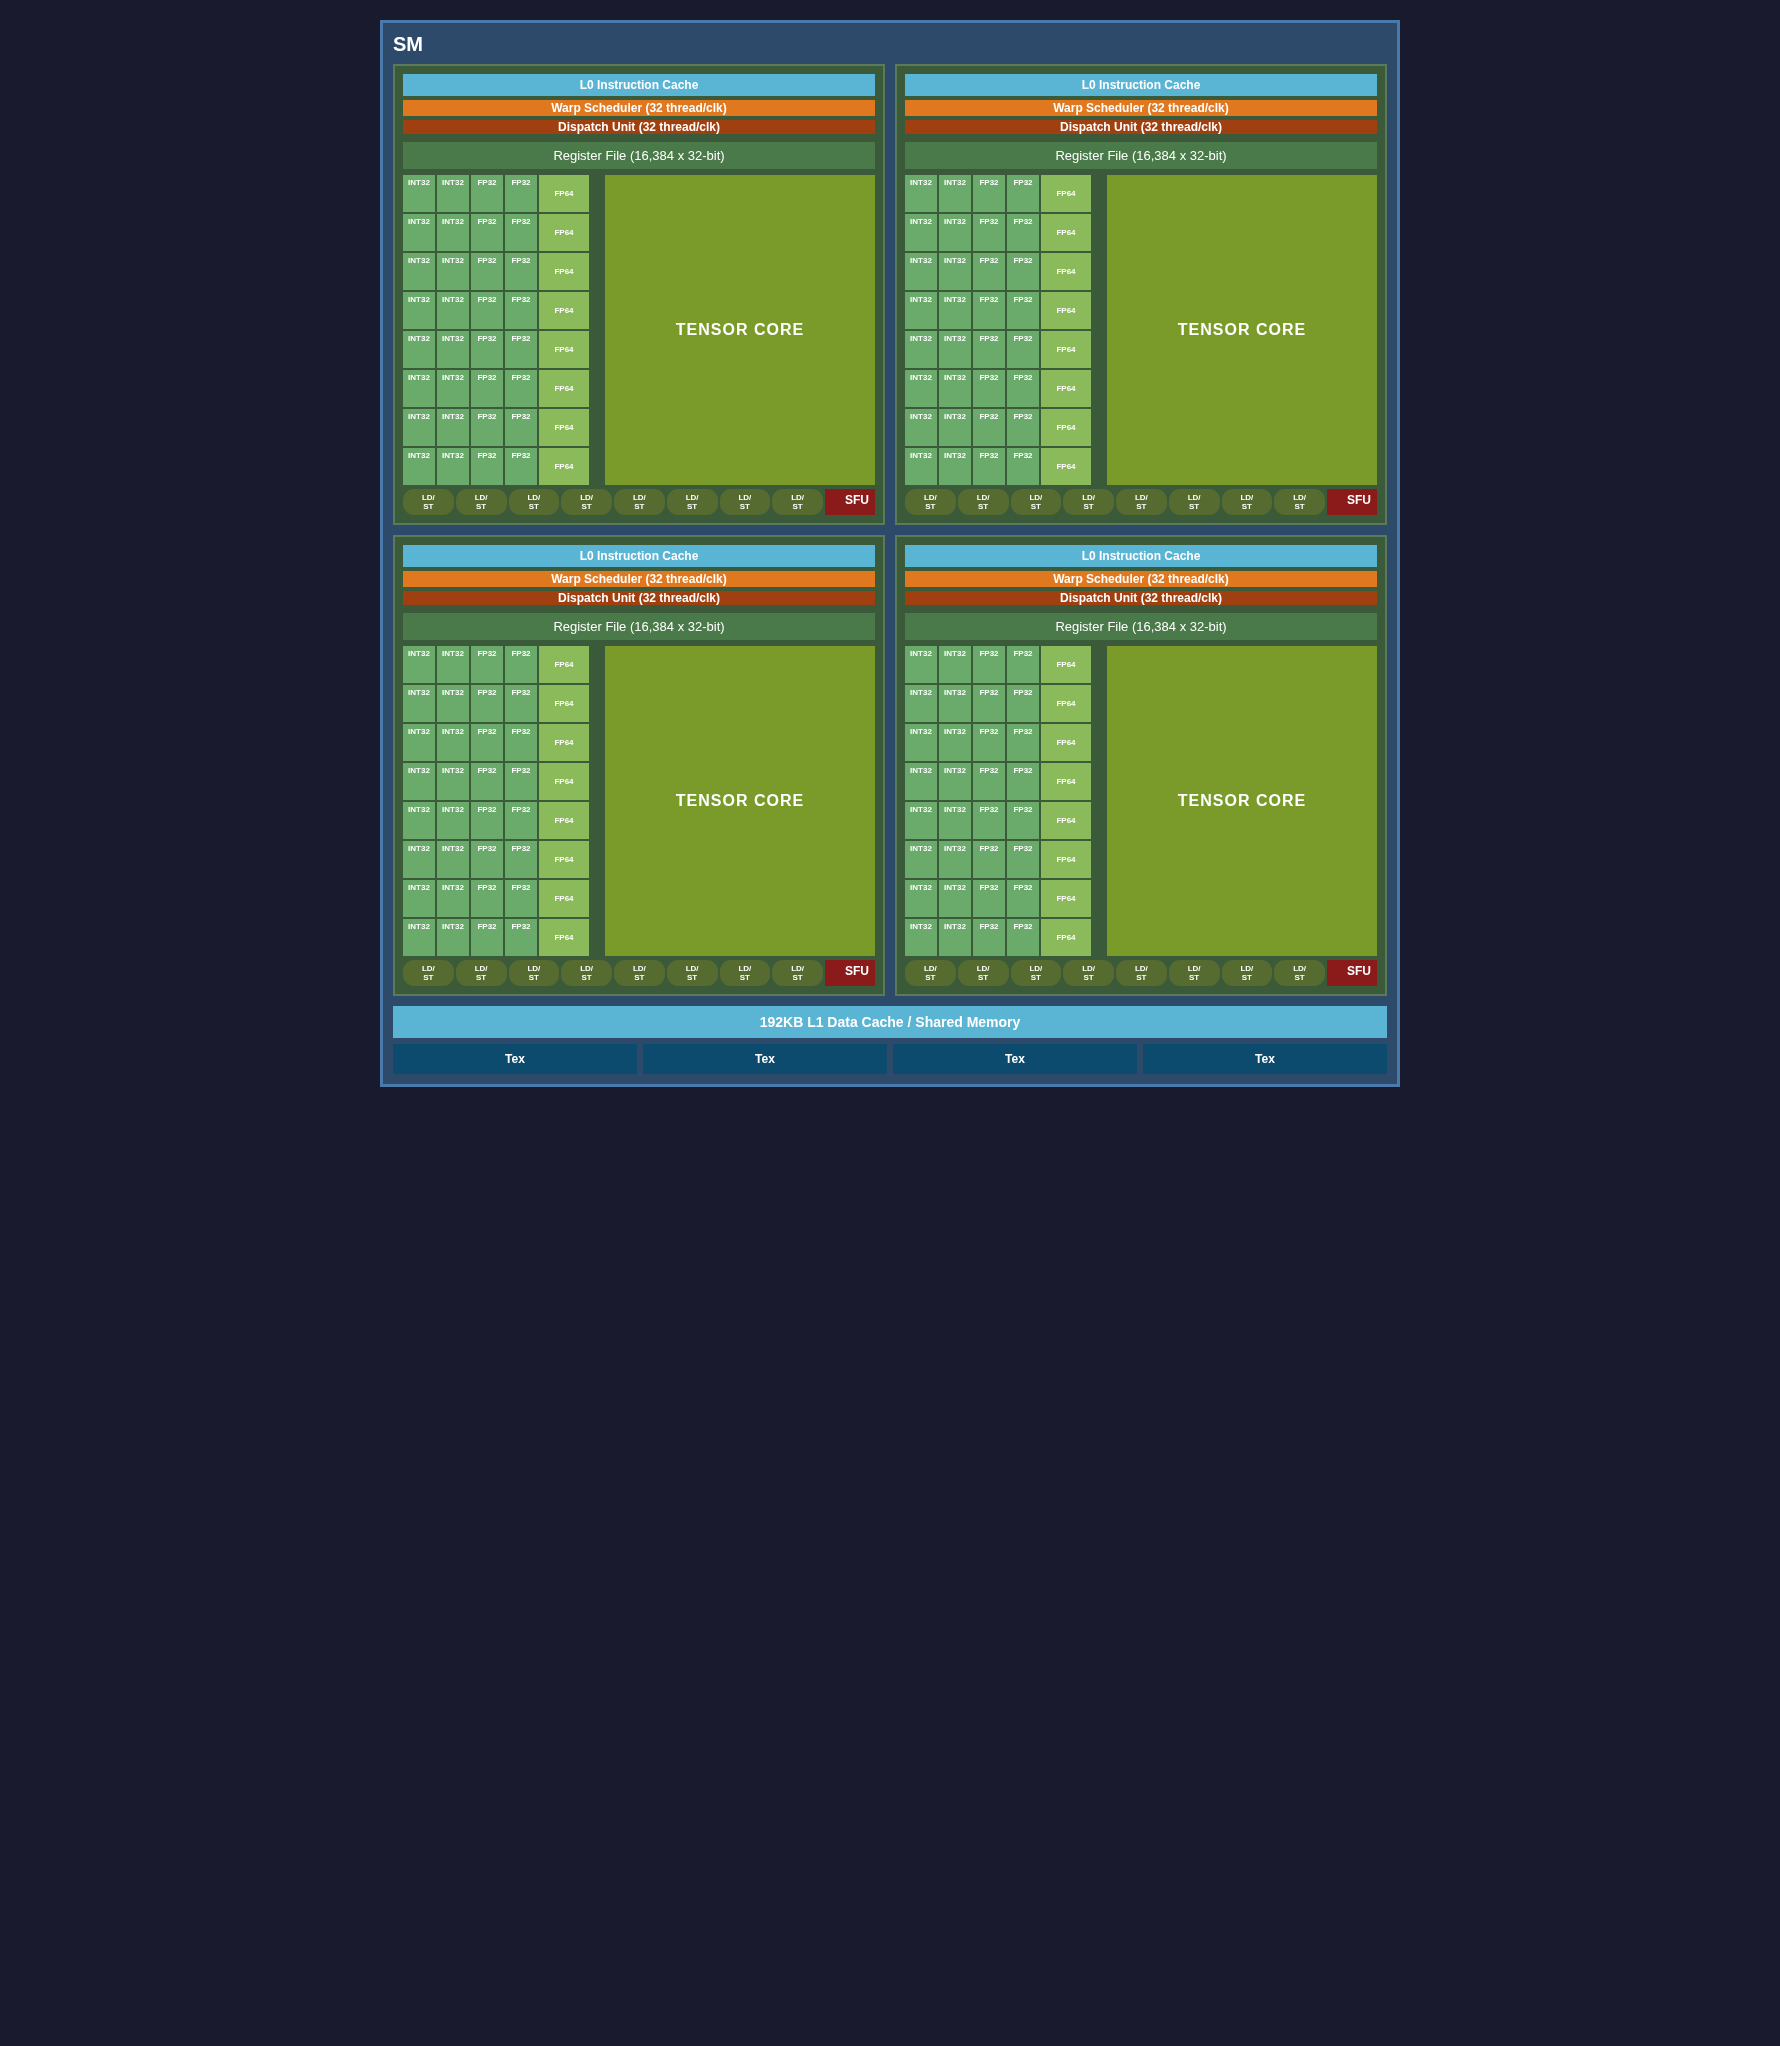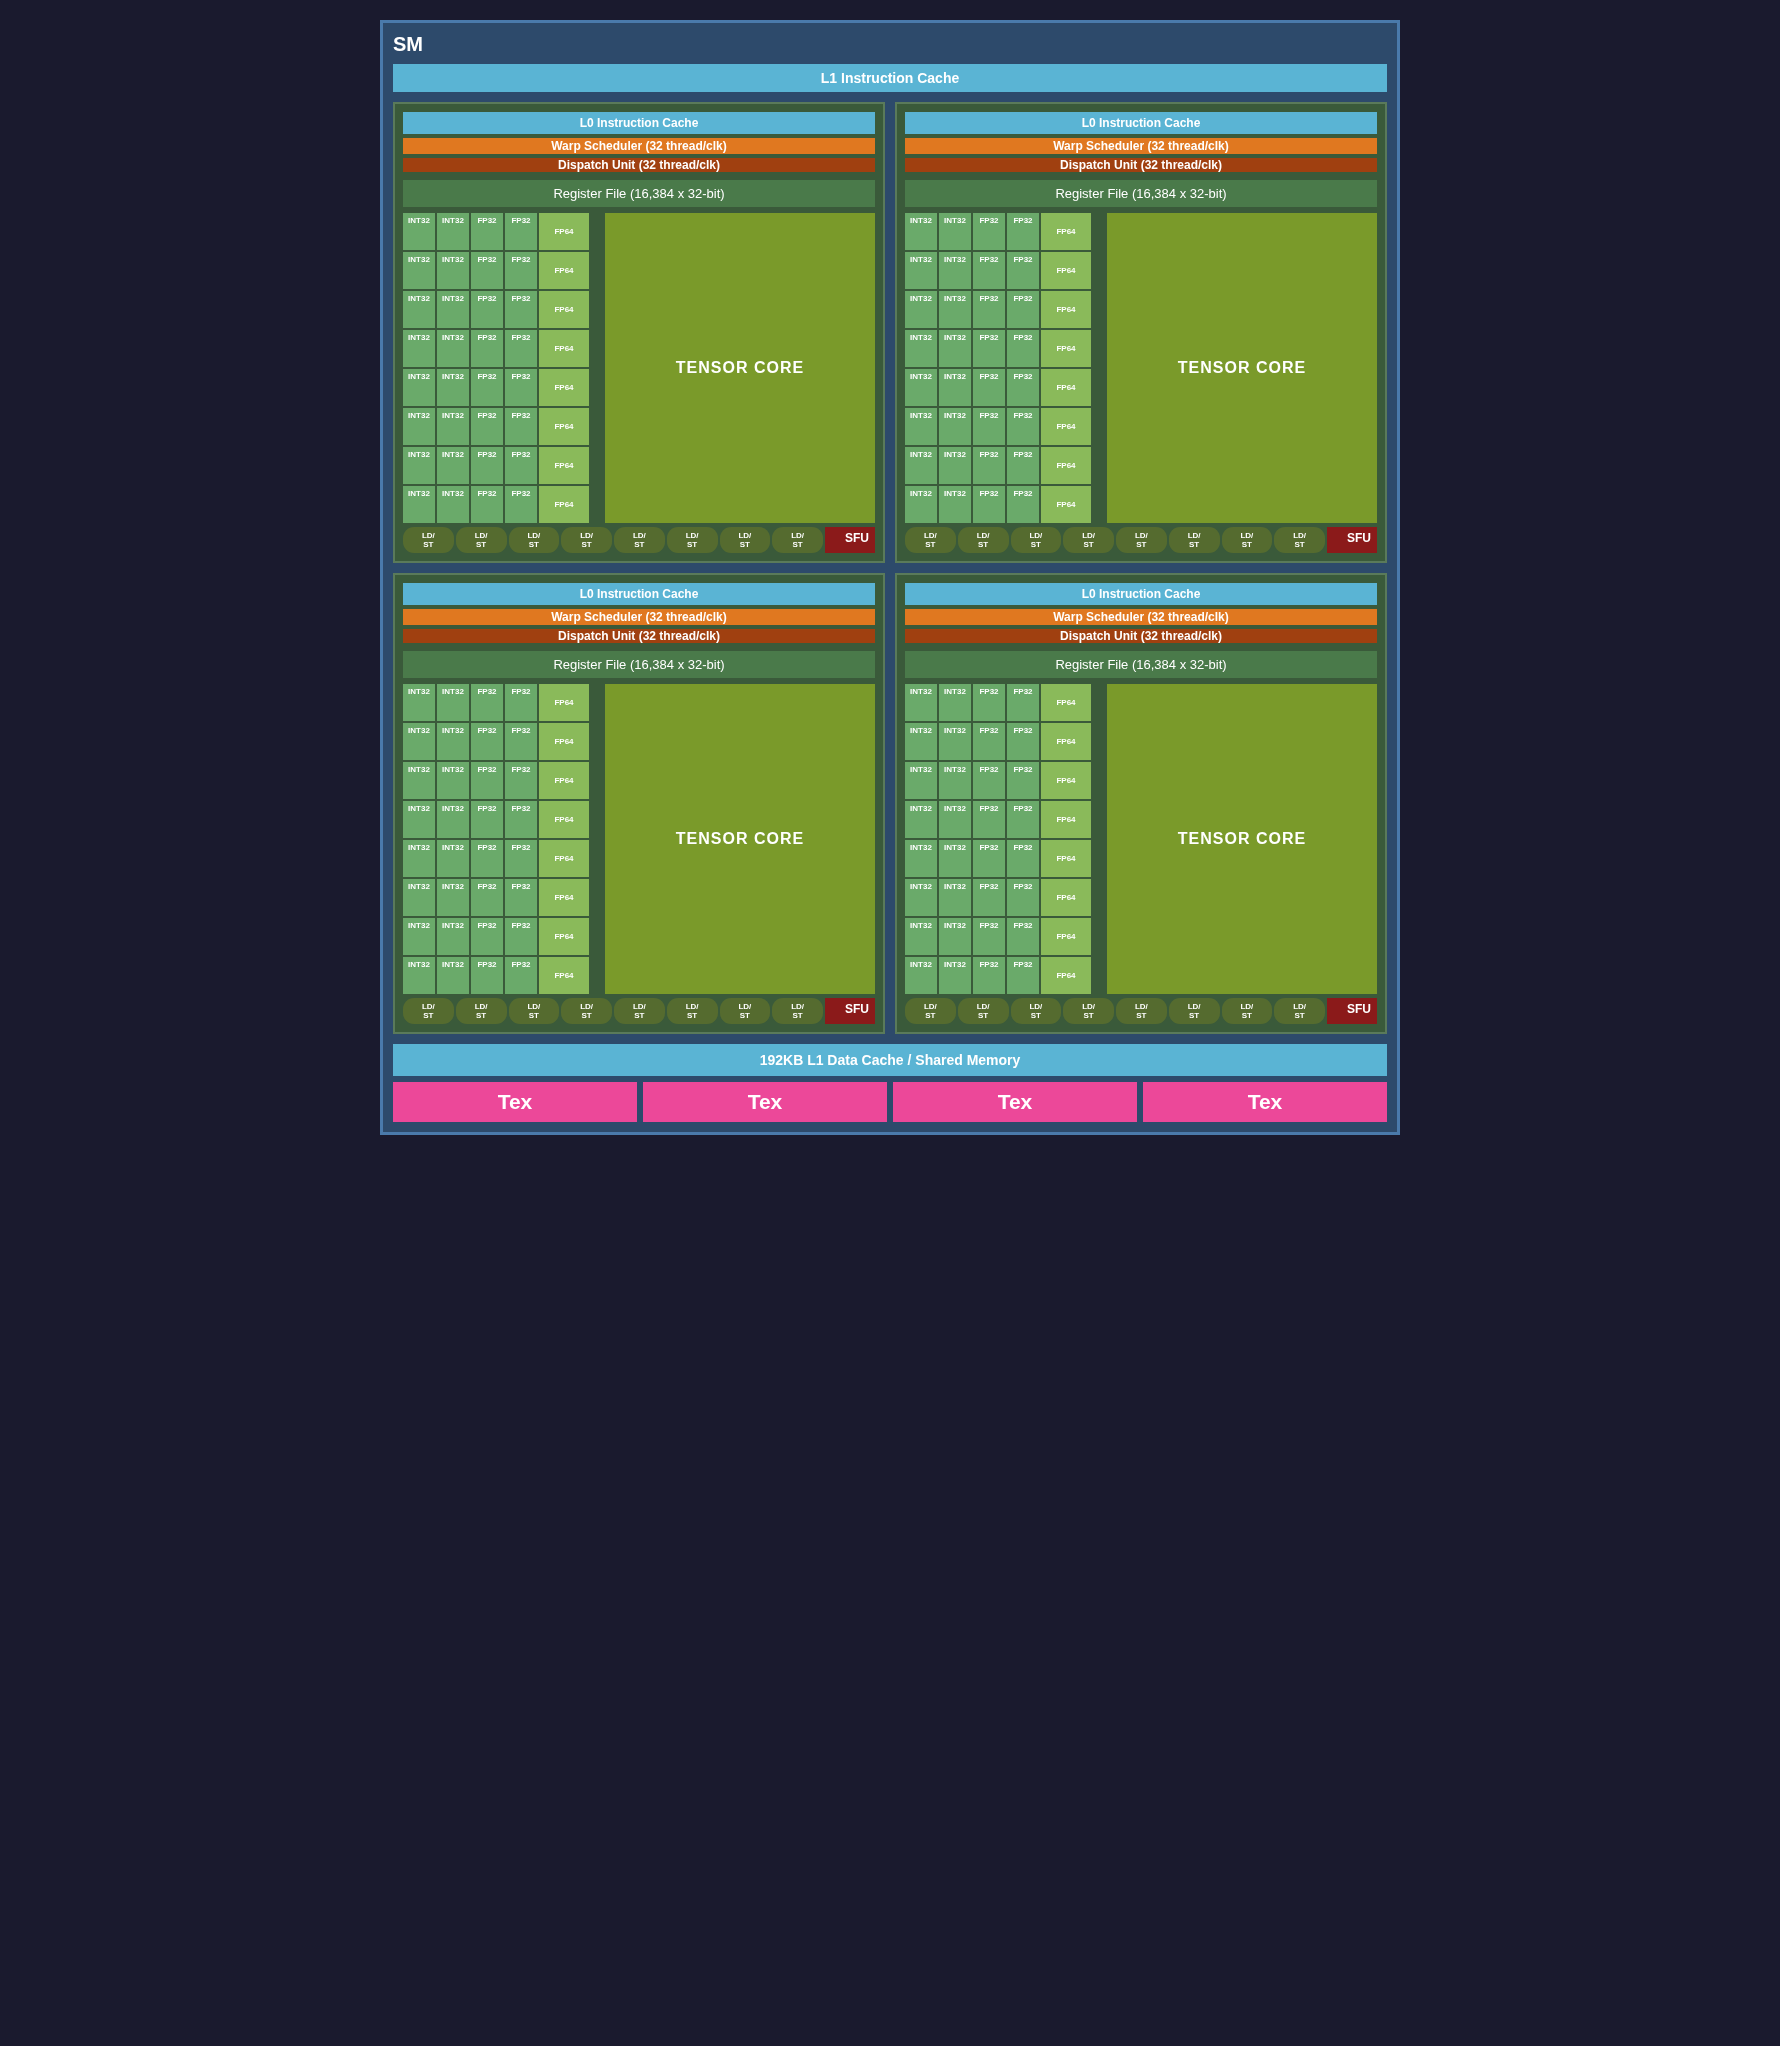--- a/index.html
+++ b/index.html
@@ -159,40 +159,39 @@
       text-align: center;
       padding: 8px;
       margin-bottom: 6px;
       font-size: 14px;
     }
     .tex-row {
       display: flex;
       gap: 6px;
     }
     .tex-unit {
-      background: #ec4899;
+      background: #0c4a6e;
       color: white;
       font-weight: bold;
       text-align: center;
       padding: 8px;
       flex: 1;
-      font-size: 21px;
+      font-size: 12px;
     }
     .cores-wrapper {
       display: flex;
       gap: 16px;
       flex: 1;
     }
   </style>
 </head>
 <body>
 
 <div class="sm-container">
   <div class="sm-title">SM</div>
-  <div class="l1-instruction-cache">L1 Instruction Cache</div>
 
   <div class="quadrants-row">
 
     <div class="quadrant">
       <div class="l0-instruction-cache">L0 Instruction Cache</div>
       <div class="warp-scheduler">Warp Scheduler (32 thread/clk)</div>
       <div class="dispatch-unit">Dispatch Unit (32 thread/clk)</div>
       <div class="register-file">Register File (16,384 x 32-bit)</div>
       <div class="cores-wrapper">
         <div class="int-fp-section">

